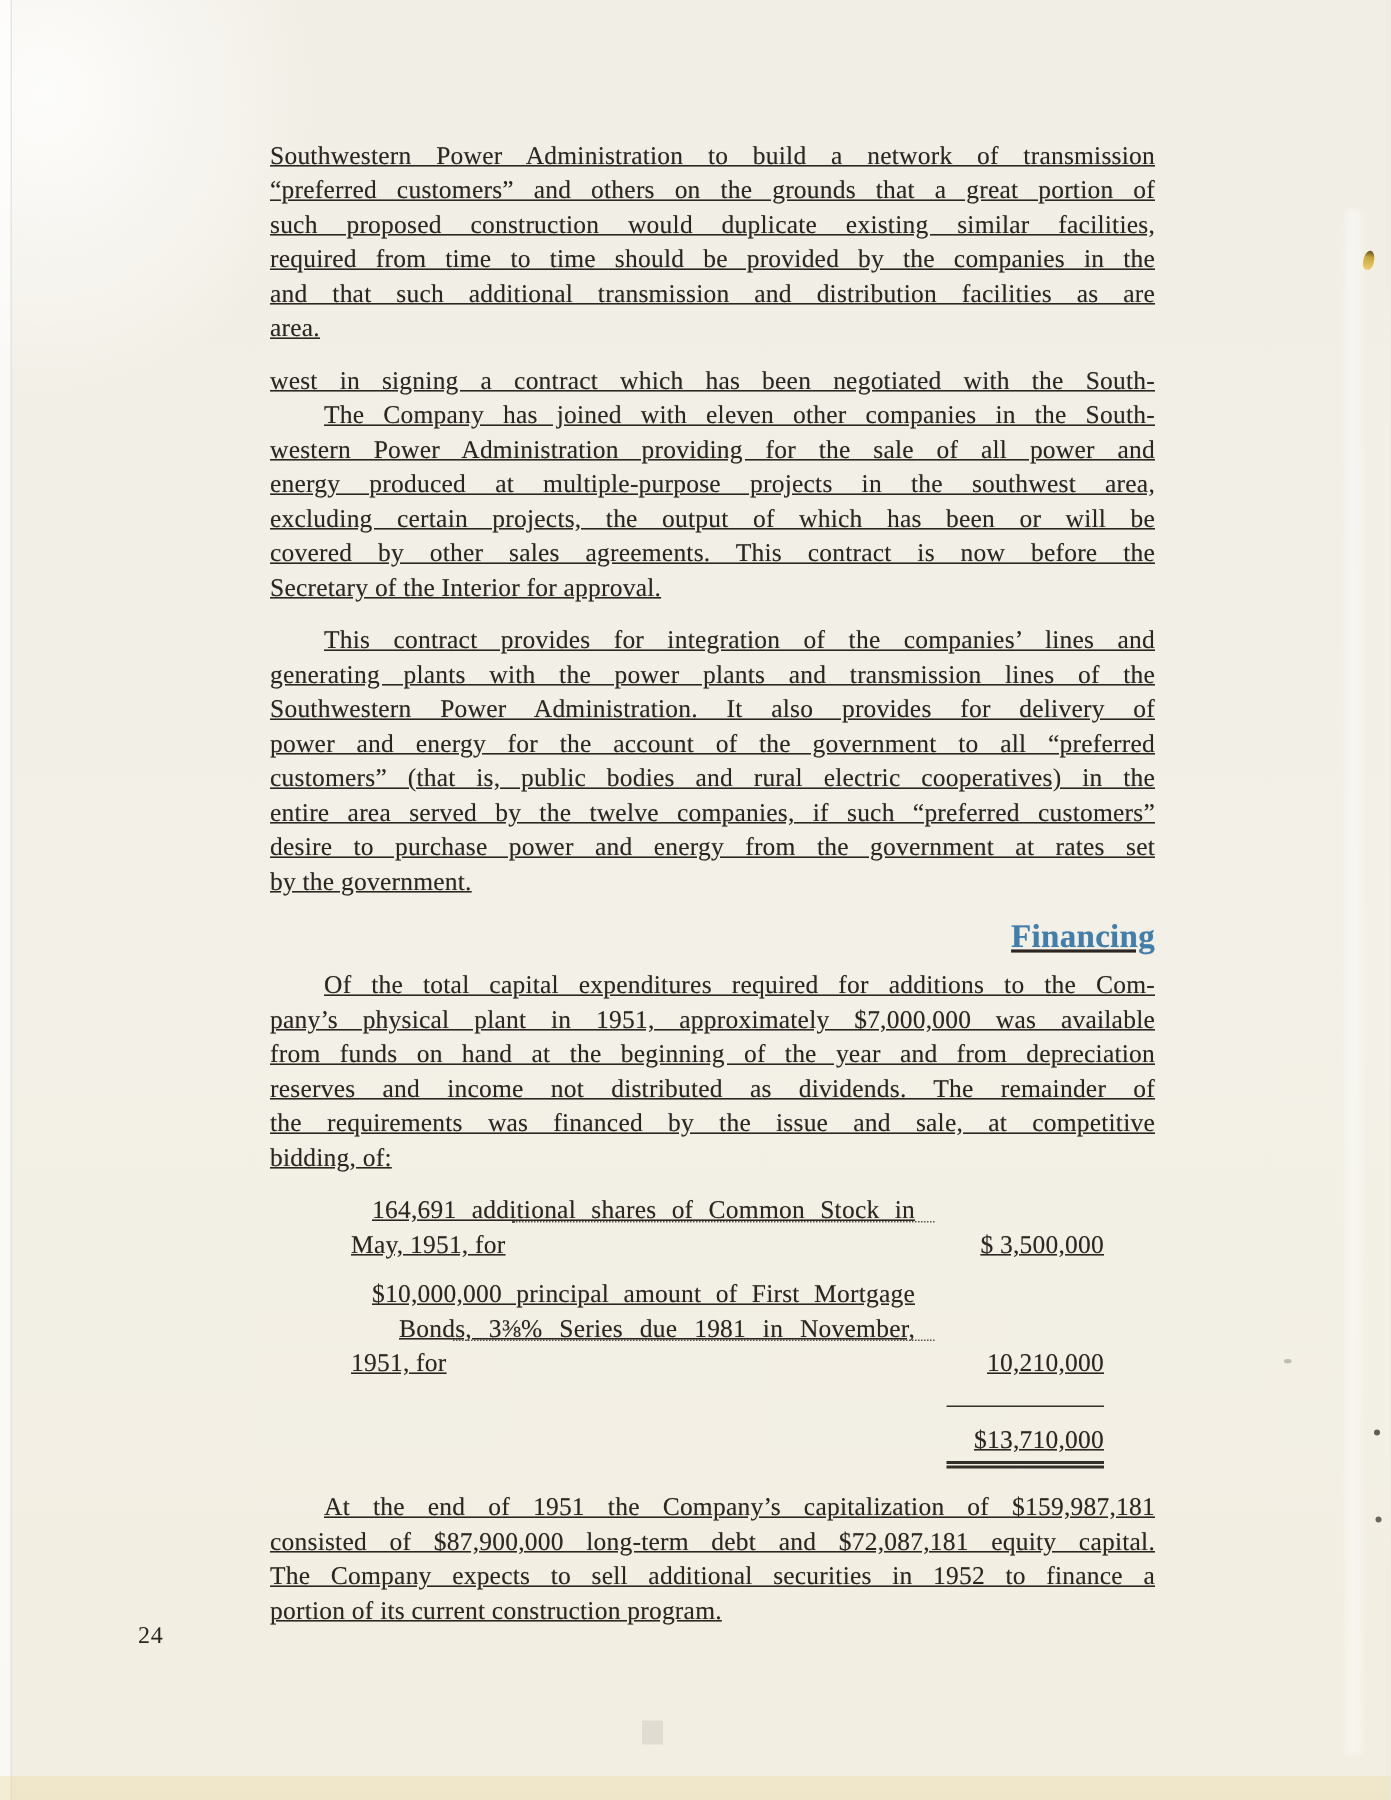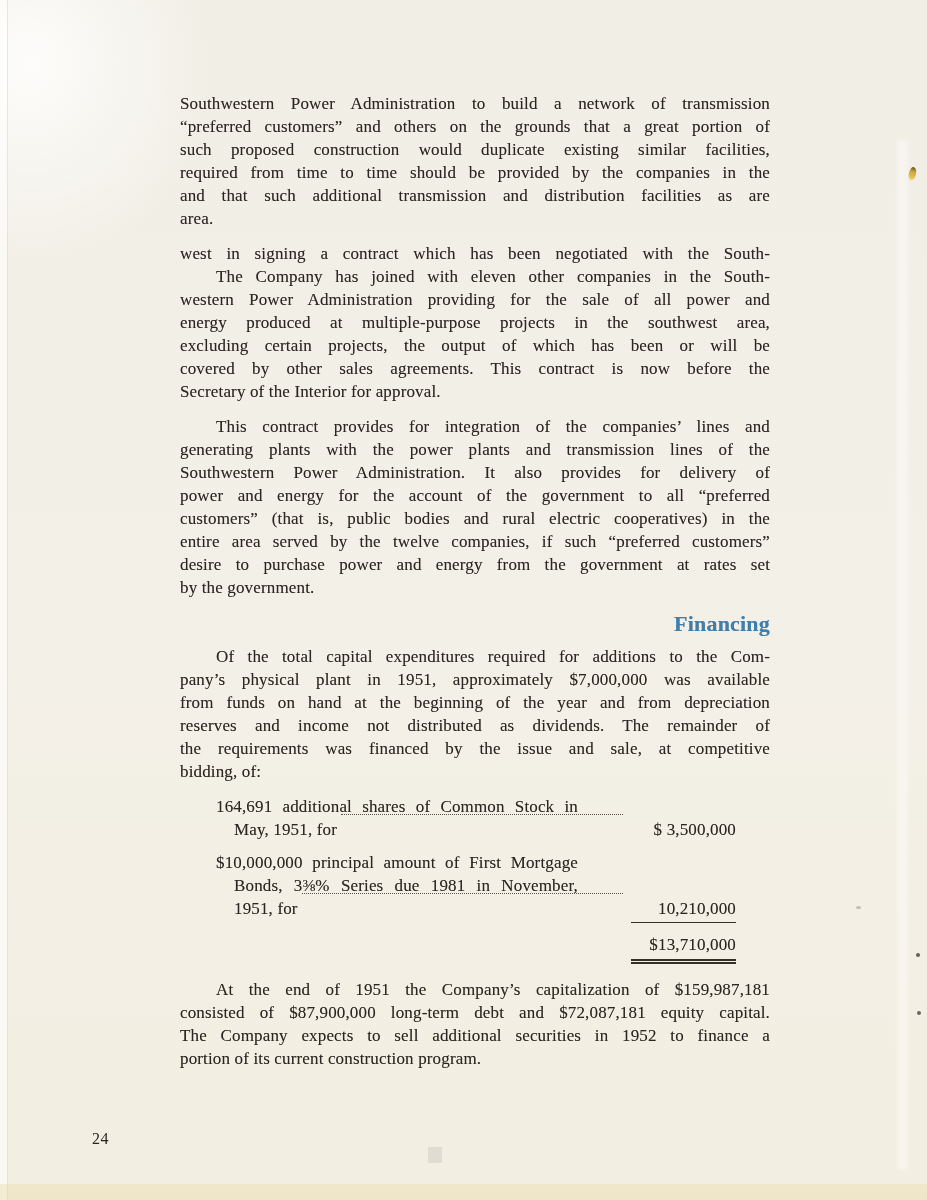--- a/index.html
+++ b/index.html
@@ -45,55 +45,56 @@
   .speck-b { position: absolute; left: 917px; top: 1011px; width: 4px; height: 4px; background: #6b675e; border-radius: 50%; }
   .speck-c { position: absolute; left: 856px; top: 906px; width: 5px; height: 3px; background: rgba(150,147,138,0.55); border-radius: 50%; }
   .speck-d { position: absolute; left: 428px; top: 1147px; width: 14px; height: 16px; background: rgba(178,176,168,0.28); }
 
   
   .text-block {
     position: absolute; left: 180px; top: 92px; width: 590px;
     font-size: 17px; line-height: 23px;
     letter-spacing: 0.15px;
     text-shadow: 0 0 0.5px rgba(43,38,33,0.35);
+    text-decoration: underline;
   }
   .para { margin: 0 0 12px 0; }
   .pline { text-align: justify; text-align-last: justify; }
   .pline.last { text-align-last: left; }
   .pline.indent { text-indent: 36px; }
 
   .heading {
     margin: 10px 0 8px 0;
     font-size: 22px; line-height: 26px;
     font-weight: bold;
     text-align: right;
     letter-spacing: 0.2px;
   }
 
   
   .fin-table { margin: 10px 0 14px 36px; width: 520px; }
   .fin-item { margin-bottom: 10px; }
-  .fin-line { width: 362px; text-align: justify; text-align-last: justify; }
+  .fin-line { width: 362px; text-align: justify; text-align-last: justify; margin-left: 32px; }
   .fin-line.cont { width: 344px; padding-left: 18px; }
   .fin-last { display: flex; align-items: flex-start; padding-left: 18px; }
   .fin-text { white-space: nowrap; }
   .leader {
     flex: 1 1 auto;
     border-bottom: 1.6px dotted #56524a;
     margin: 0 8px 0 4px;
     transform: translateY(-4px);
     min-width: 40px;
   }
   .amount { width: 105px; flex: 0 0 auto; text-align: right; white-space: nowrap; }
-  .amount.rule-single { border-bottom: 1.6px solid #332f29; padding-bottom: 2px; }
+  .amount.rule-single { border-bottom: 1.6px solid #332f29; padding-bottom: 17px; }
   .fin-total-row { display: flex; justify-content: flex-end; margin-top: 6px; }
   .fin-total-row .amount { border-bottom: 5px double #332f29; padding-bottom: 3px; }
 
   .page-number {
-    position: absolute; left: 92px; top: 1130px;
+    position: absolute; left: 92px; top: 1082px;
     font-size: 16px; line-height: 18px;
     letter-spacing: 0.5px;
   }
 </style>
 </head>
 <body>
 
 <div class="page">
   <div class="corner-glow"></div>
   <div class="left-strip"></div>

